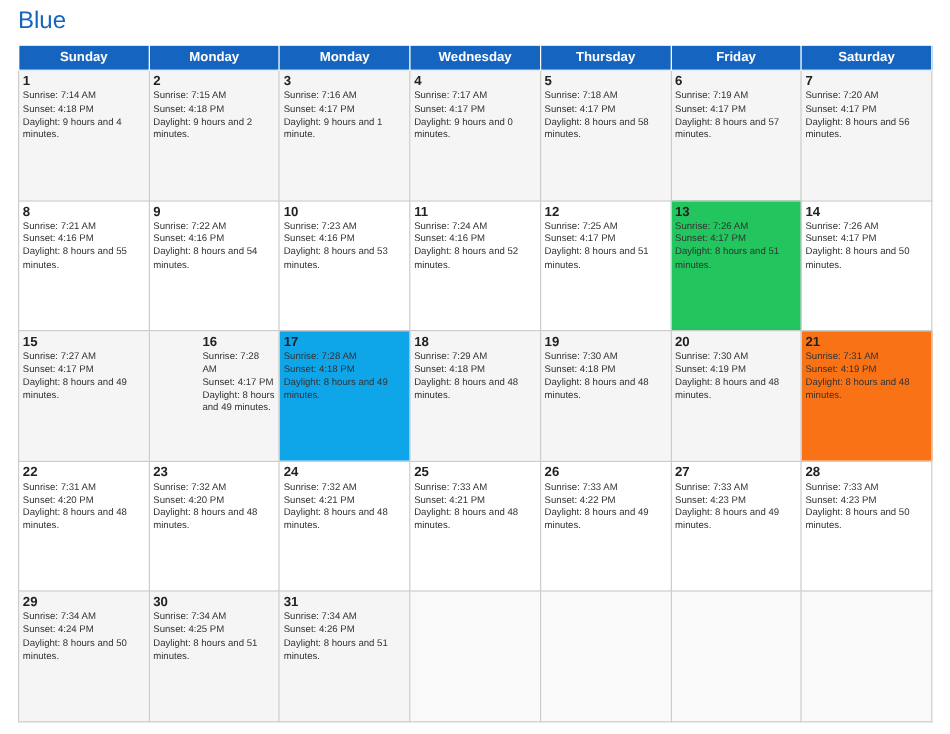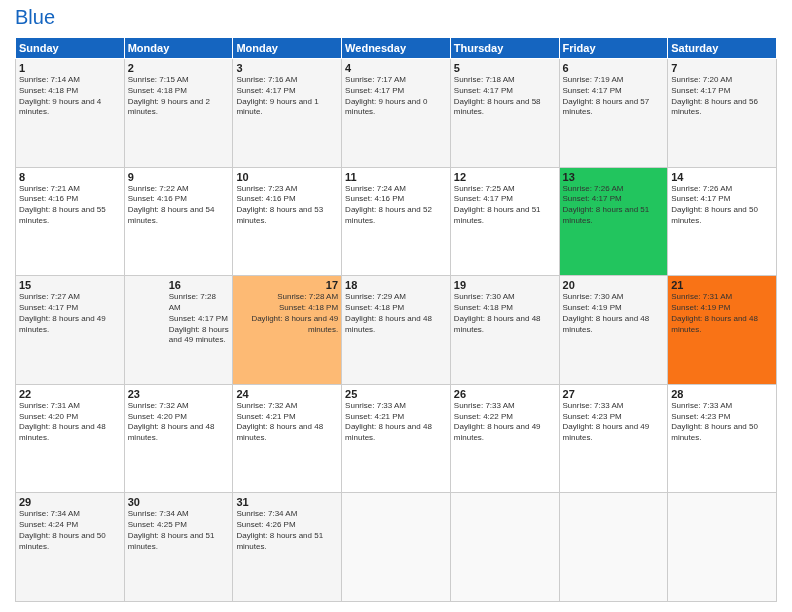--- a/index.html
+++ b/index.html
@@ -46,21 +46,21 @@
       border-collapse: collapse;
       width: 100%;
       table-layout: fixed;
     }
     .calendar th {
       background: #1565c0;
       color: #fff;
       font-size: 11px;
       font-weight: bold;
       padding: 4px 3px;
-      text-align: left;
+      text-align: center;
       border: 1px solid #fff;
     }
     .calendar td {
       border: 1px solid #ccc;
       vertical-align: top;
       padding: 3px 3px;
       font-size: 8.5px;
       color: #333;
       background: #fff;
       height: 88px;
@@ -180,21 +180,21 @@
         </tr>
         <tr>
           <td style="background: rgb(245, 245, 245);">
             <span class="day-num">15</span>
             <div class="day-info">Sunrise: 7:27 AM<br>Sunset: 4:17 PM<br>Daylight: 8 hours and 49 minutes.</div>
           </td>
           <td style="background: rgb(245, 245, 245); padding-left: 44px;">
             <span class="day-num">16</span>
             <div class="day-info">Sunrise: 7:28 AM<br>Sunset: 4:17 PM<br>Daylight: 8 hours and 49 minutes.</div>
           </td>
-          <td style="background: #fdba74; text-align: right;">
+          <td style="background: #0ea5e9;">
             <span class="day-num">17</span>
             <div class="day-info">Sunrise: 7:28 AM<br>Sunset: 4:18 PM<br>Daylight: 8 hours and 49 minutes.</div>
           </td>
           <td style="background: rgb(245, 245, 245);">
             <span class="day-num">18</span>
             <div class="day-info">Sunrise: 7:29 AM<br>Sunset: 4:18 PM<br>Daylight: 8 hours and 48 minutes.</div>
           </td>
           <td style="background: rgb(245, 245, 245);">
             <span class="day-num">19</span>
             <div class="day-info">Sunrise: 7:30 AM<br>Sunset: 4:18 PM<br>Daylight: 8 hours and 48 minutes.</div>

